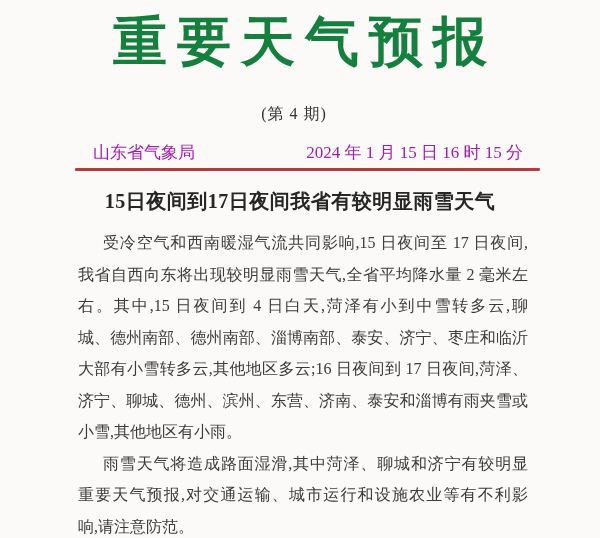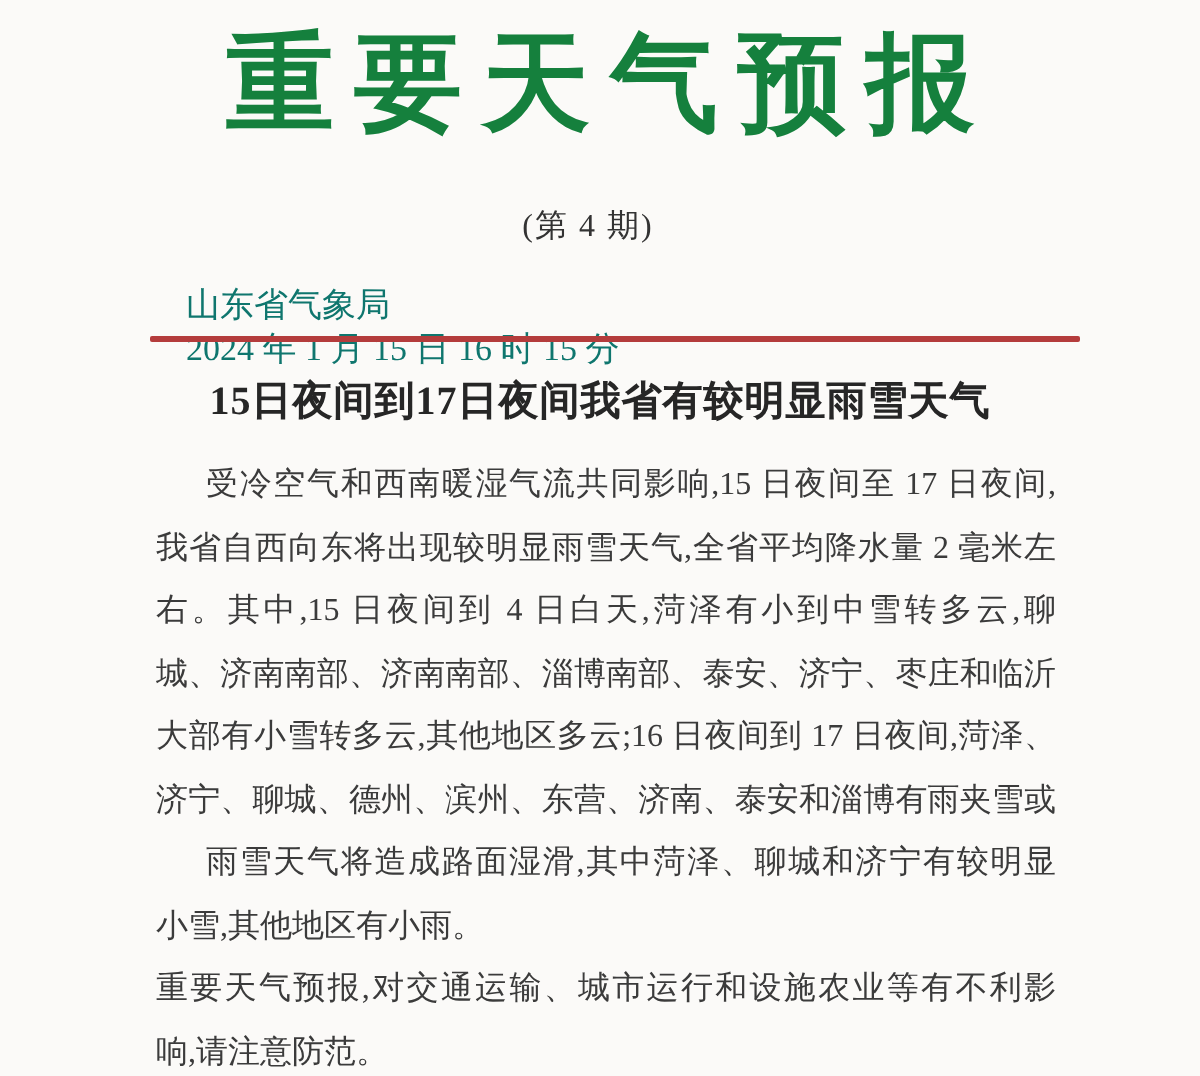--- a/index.html
+++ b/index.html
@@ -47,22 +47,21 @@
   .meta-row {
     position: absolute;
     top: 142px;
     left: 93px;
     right: 77px;
     display: flex;
     justify-content: space-between;
     align-items: baseline;
     font-size: 17px;
     line-height: 22px;
-    color: #0f766e;
-    flex-direction: column;
+    color: #a21caf;
   }
   .red-rule {
     position: absolute;
     top: 168px;
     left: 75px;
     width: 465px;
     height: 3px;
     background: #b43c3c;
     border-radius: 1px;
   }
@@ -119,22 +118,22 @@
   </div>
 
   <div class="red-rule"></div>
 
   <h2 class="headline">15日夜间到17日夜间我省有较明显雨雪天气</h2>
 
   <div class="body-text">
     <div class="line indent">受冷空气和西南暖湿气流共同影响,15 日夜间至 17 日夜间,</div>
     <div class="line">我省自西向东将出现较明显雨雪天气,全省平均降水量 2 毫米左</div>
     <div class="line">右。其中,15 日夜间到 4 日白天,菏泽有小到中雪转多云,聊</div>
-    <div class="line">城、济南南部、济南南部、淄博南部、泰安、济宁、枣庄和临沂</div>
+    <div class="line">城、德州南部、德州南部、淄博南部、泰安、济宁、枣庄和临沂</div>
     <div class="line">大部有小雪转多云,其他地区多云;16 日夜间到 17 日夜间,菏泽、</div>
     <div class="line">济宁、聊城、德州、滨州、东营、济南、泰安和淄博有雨夹雪或</div>
+    <div class="line para-end">小雪,其他地区有小雨。</div>
     <div class="line indent">雨雪天气将造成路面湿滑,其中菏泽、聊城和济宁有较明显</div>
-    <div class="line para-end">小雪,其他地区有小雨。</div>
     <div class="line">重要天气预报,对交通运输、城市运行和设施农业等有不利影</div>
     <div class="line para-end">响,请注意防范。</div>
   </div>
 
 </div>
 
 </body></html>

